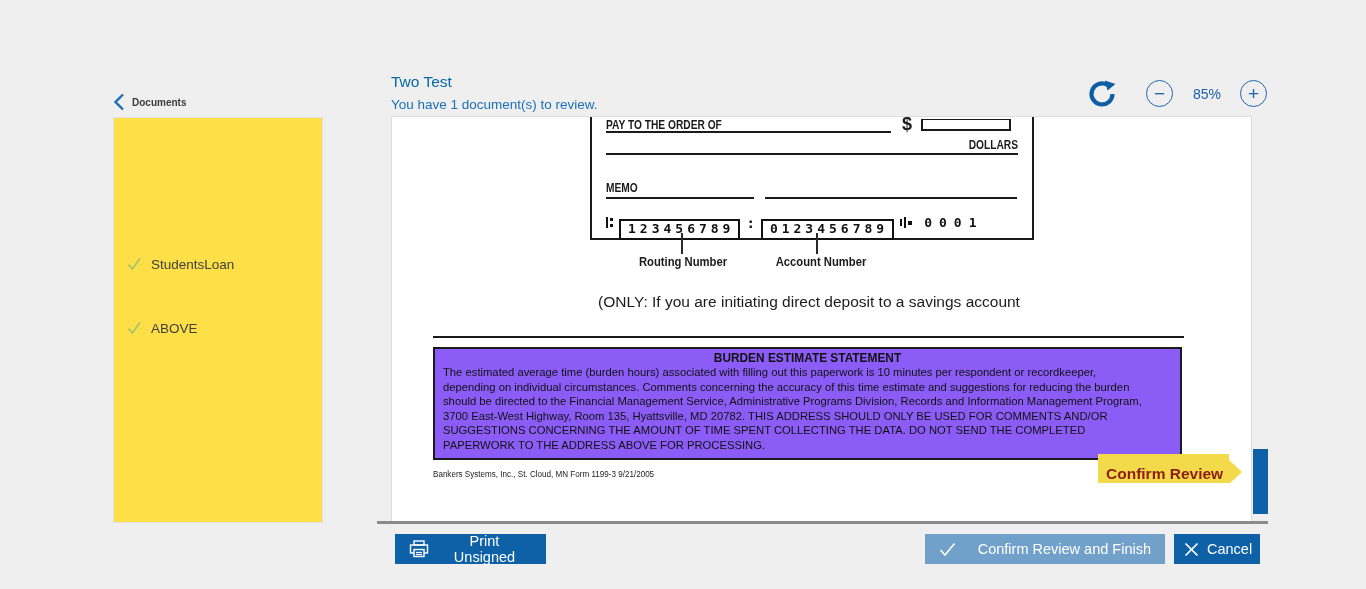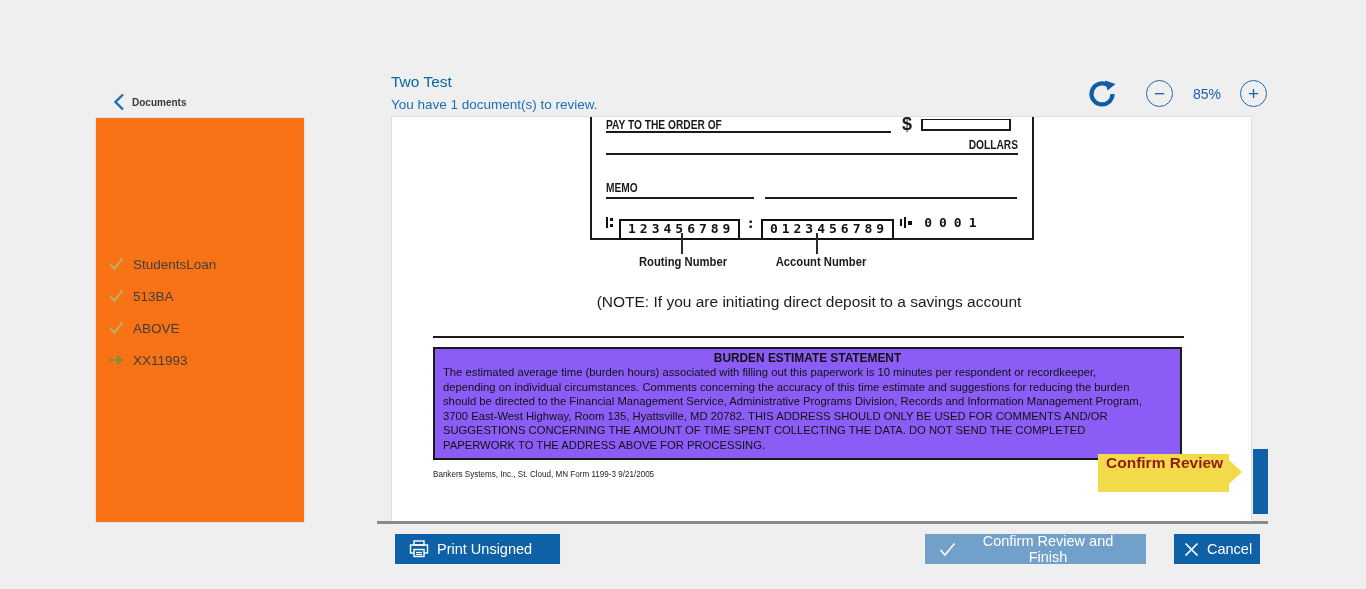--- a/index.html
+++ b/index.html
@@ -10,22 +10,22 @@
   
   .topbar { position:absolute; left:0; top:0; width:1366px; height:58px; background:#ffffff; }
   .logo-box { position:absolute; left:113px; top:11px; width:299px; height:41px;
               border:2px solid #8a8a8a; background:#fff; display:flex; align-items:center; justify-content:center;
               font-size:16px; color:#2b2b2b; letter-spacing:.3px; }
 
   
   .docs-header { position:absolute; left:113px; top:92px; height:20px; display:flex; align-items:center; gap:7px; }
   .docs-header .chev { width:12px; height:18px; display:inline-block; }
   .docs-title { font-size:10px; font-weight:bold; color:#3a3a3a; }
-  .sidebar-panel { position:absolute; left:95px; top:117px; width:210px; height:406px;
-                   background:#f97316; border:1px solid #e2e2e2; }
+  .sidebar-panel { position:absolute; left:113px; top:117px; width:210px; height:406px;
+                   background:#fde047; border:1px solid #e2e2e2; }
   .doc-item { position:absolute; left:0; width:100%; height:24px; display:flex; align-items:center; gap:9px; padding-left:12px; }
   .doc-icon { width:16px; height:16px; display:inline-flex; align-items:center; justify-content:center; }
   .doc-label { font-size:13.5px; color:#3f3f3f; }
 
   
   .recipient-name { position:absolute; left:391px; top:73px; font-size:15.5px; color:#0369a1; }
   .recipient-msg  { position:absolute; left:391px; top:97px; font-size:13.5px; color:#1b6fb5; }
 
   
   .icon-btn { position:absolute; cursor:pointer; background:none; border:none; }
@@ -85,33 +85,33 @@
   .note-1 { top:176px; }
   .note-2 { top:195px; }
 
   .separator { left:41px; top:219px; width:751px; height:2px; }
   .burden-box { position:absolute; left:41px; top:230px; width:749px; height:113px; border:2px solid #1a1a1a; background:#8b5cf6; }
   .burden-title { text-align:center; font-weight:bold; font-size:12.5px; color:#111; margin-top:2px; transform:scaleX(.95); }
   .burden-line { margin-left:8px; font-size:11.6px; line-height:14.5px; color:#111; white-space:nowrap;
                  transform:scaleX(.97); transform-origin:left; }
   .form-footer { position:absolute; left:41px; top:352px; font-size:8.5px; color:#222; transform:scaleX(.95); transform-origin:left; white-space:nowrap; }
 
-  .confirm-tag { position:absolute; left:706px; top:337px; height:38px; background:#f3da4a;
-                 display:flex; align-items:flex-start; padding:0 6px 0 8px; font-size:15.5px; font-weight:bold; color:#8e1c10;
+  .confirm-tag { position:absolute; left:706px; top:337px; height:29px; background:#f3da4a;
+                 display:flex; align-items:flex-end; padding:0 6px 0 8px; font-size:15.5px; font-weight:bold; color:#8e1c10;
                  cursor:pointer; white-space:nowrap; z-index:5; }
   .confirm-tag::after { content:""; position:absolute; right:-13px; top:6px; width:0; height:0;
                  border-top:12px solid transparent; border-bottom:12px solid transparent; border-left:13px solid #f3da4a; }
 
   
   .action-btn { position:absolute; top:534px; height:30px; display:flex; align-items:center; gap:8px;
                 border:none; color:#fff; font-size:14.5px; font-family:"Liberation Sans", sans-serif; cursor:pointer; padding:0 14px; }
   .btn-dark  { background:#0e61a7; }
   .btn-light { background:#71a0ca; }
-  .print-btn   { left:395px; width:165px; }
-  .confirm-btn { left:925px; width:221px; justify-content:space-between; }
+  .print-btn   { left:395px; width:151px; }
+  .confirm-btn { left:925px; width:240px; justify-content:space-between; }
   .cancel-btn  { left:1174px; width:86px; padding:0 10px; }
   .btn-icon { display:inline-flex; align-items:center; }
 </style>
 </head>
 <body>
 
 <div class="screen">
 
 
   <div class="docs-header">
@@ -125,44 +125,27 @@
 
   <aside class="sidebar-panel">
     <div class="doc-item" style="top:134px">
       <span class="doc-icon">
         <svg width="15" height="14" viewBox="0 0 15 14">
             <polyline points="1.5,7.5 5.5,12 13,1.5" fill="none" stroke="#a8bf6f" stroke-width="1.7"></polyline>
           </svg>
       </span>
       <span class="doc-label">StudentsLoan</span>
     </div>
-    <div class="doc-item" style="top:166px">
-      <span class="doc-icon">
-        <svg width="15" height="14" viewBox="0 0 15 14">
-            <polyline points="1.5,7.5 5.5,12 13,1.5" fill="none" stroke="#a8bf6f" stroke-width="1.7"></polyline>
-          </svg>
-      </span>
-      <span class="doc-label">513BA</span>
-    </div>
     <div class="doc-item" style="top:198px">
       <span class="doc-icon">
         <svg width="15" height="14" viewBox="0 0 15 14">
             <polyline points="1.5,7.5 5.5,12 13,1.5" fill="none" stroke="#a8bf6f" stroke-width="1.7"></polyline>
           </svg>
       </span>
       <span class="doc-label">ABOVE</span>
-    </div>
-    <div class="doc-item" style="top:230px">
-      <span class="doc-icon">
-        <svg width="16" height="12" viewBox="0 0 16 12">
-            <line x1="1" y1="6" x2="12" y2="6" stroke="#75923a" stroke-width="1.7"></line>
-            <polyline points="8.5,1.5 13.5,6 8.5,10.5" fill="none" stroke="#75923a" stroke-width="1.7"></polyline>
-          </svg>
-      </span>
-      <span class="doc-label">XX11993</span>
     </div>
   </aside>
 
   <div class="recipient-name">Two Test</div>
   <div class="recipient-msg">You have 1 document(s) to review.</div>
 
   <button class="icon-btn refresh-btn">
     <span>
       <svg width="30" height="30" viewBox="0 0 30 30">
         <path d="M25.5 15 A10.5 10.5 0 1 1 20.5 6" fill="none" stroke="#0d5ea6" stroke-width="4.2"></path>
@@ -210,21 +193,21 @@
           <i class="mbar"></i>
           <i class="mdot"></i>
         </span>
       <span class="micr micr-number">0001</span>
     </div>
     <div class="pointer pointer-routing"></div>
     <div class="pointer pointer-account"></div>
     <div class="micr-caption routing-caption">Routing Number</div>
     <div class="micr-caption account-caption">Account Number</div>
 
-    <div class="note-line note-1">(NOTE: If you are initiating direct deposit to a savings account</div>
+    <div class="note-line note-1">(ONLY: If you are initiating direct deposit to a savings account</div>
 
     <div class="ln separator"></div>
     <div class="burden-box">
       <div class="burden-title">BURDEN ESTIMATE STATEMENT</div>
       <div class="burden-line">The estimated average time (burden hours) associated with filling out this paperwork is 10 minutes per respondent or recordkeeper,</div>
       <div class="burden-line">depending on individual circumstances. Comments concerning the accuracy of this time estimate and suggestions for reducing the burden</div>
       <div class="burden-line">should be directed to the Financial Management Service, Administrative Programs Division, Records and Information Management Program,</div>
       <div class="burden-line">3700 East-West Highway, Room 135, Hyattsville, MD 20782. THIS ADDRESS SHOULD ONLY BE USED FOR COMMENTS AND/OR</div>
       <div class="burden-line">SUGGESTIONS CONCERNING THE AMOUNT OF TIME SPENT COLLECTING THE DATA. DO NOT SEND THE COMPLETED</div>
       <div class="burden-line">PAPERWORK TO THE ADDRESS ABOVE FOR PROCESSING.</div>

